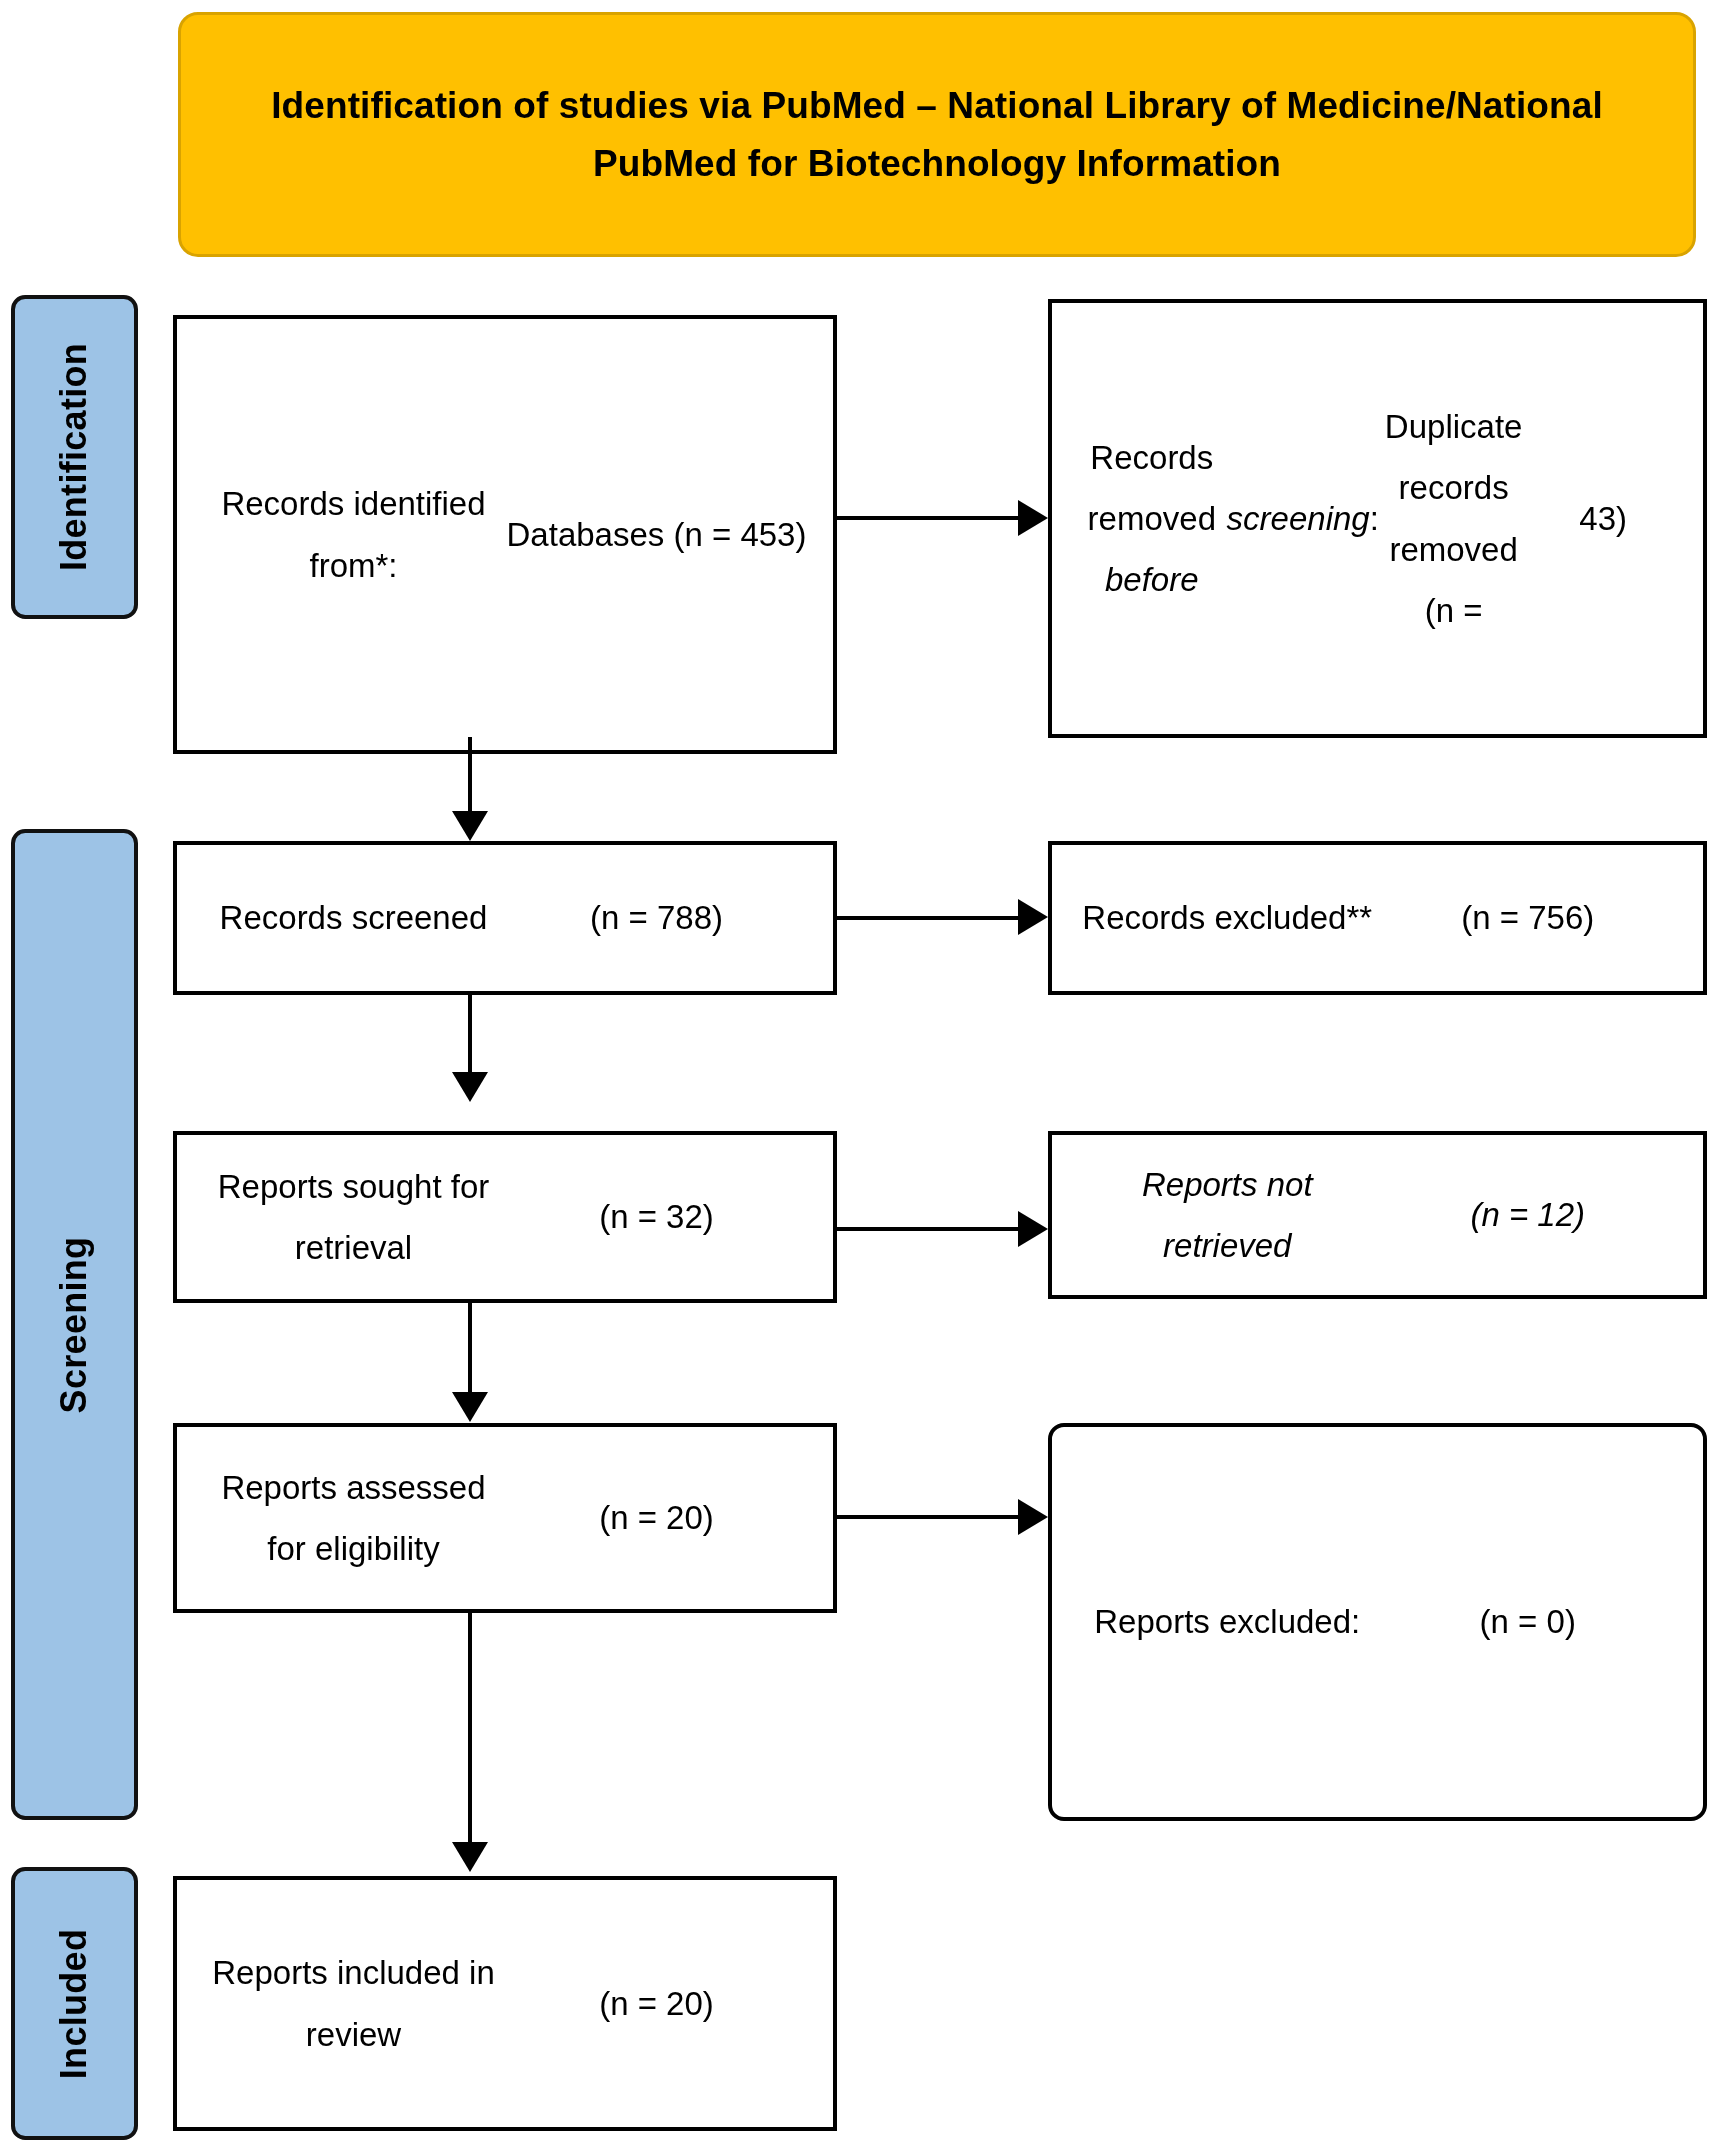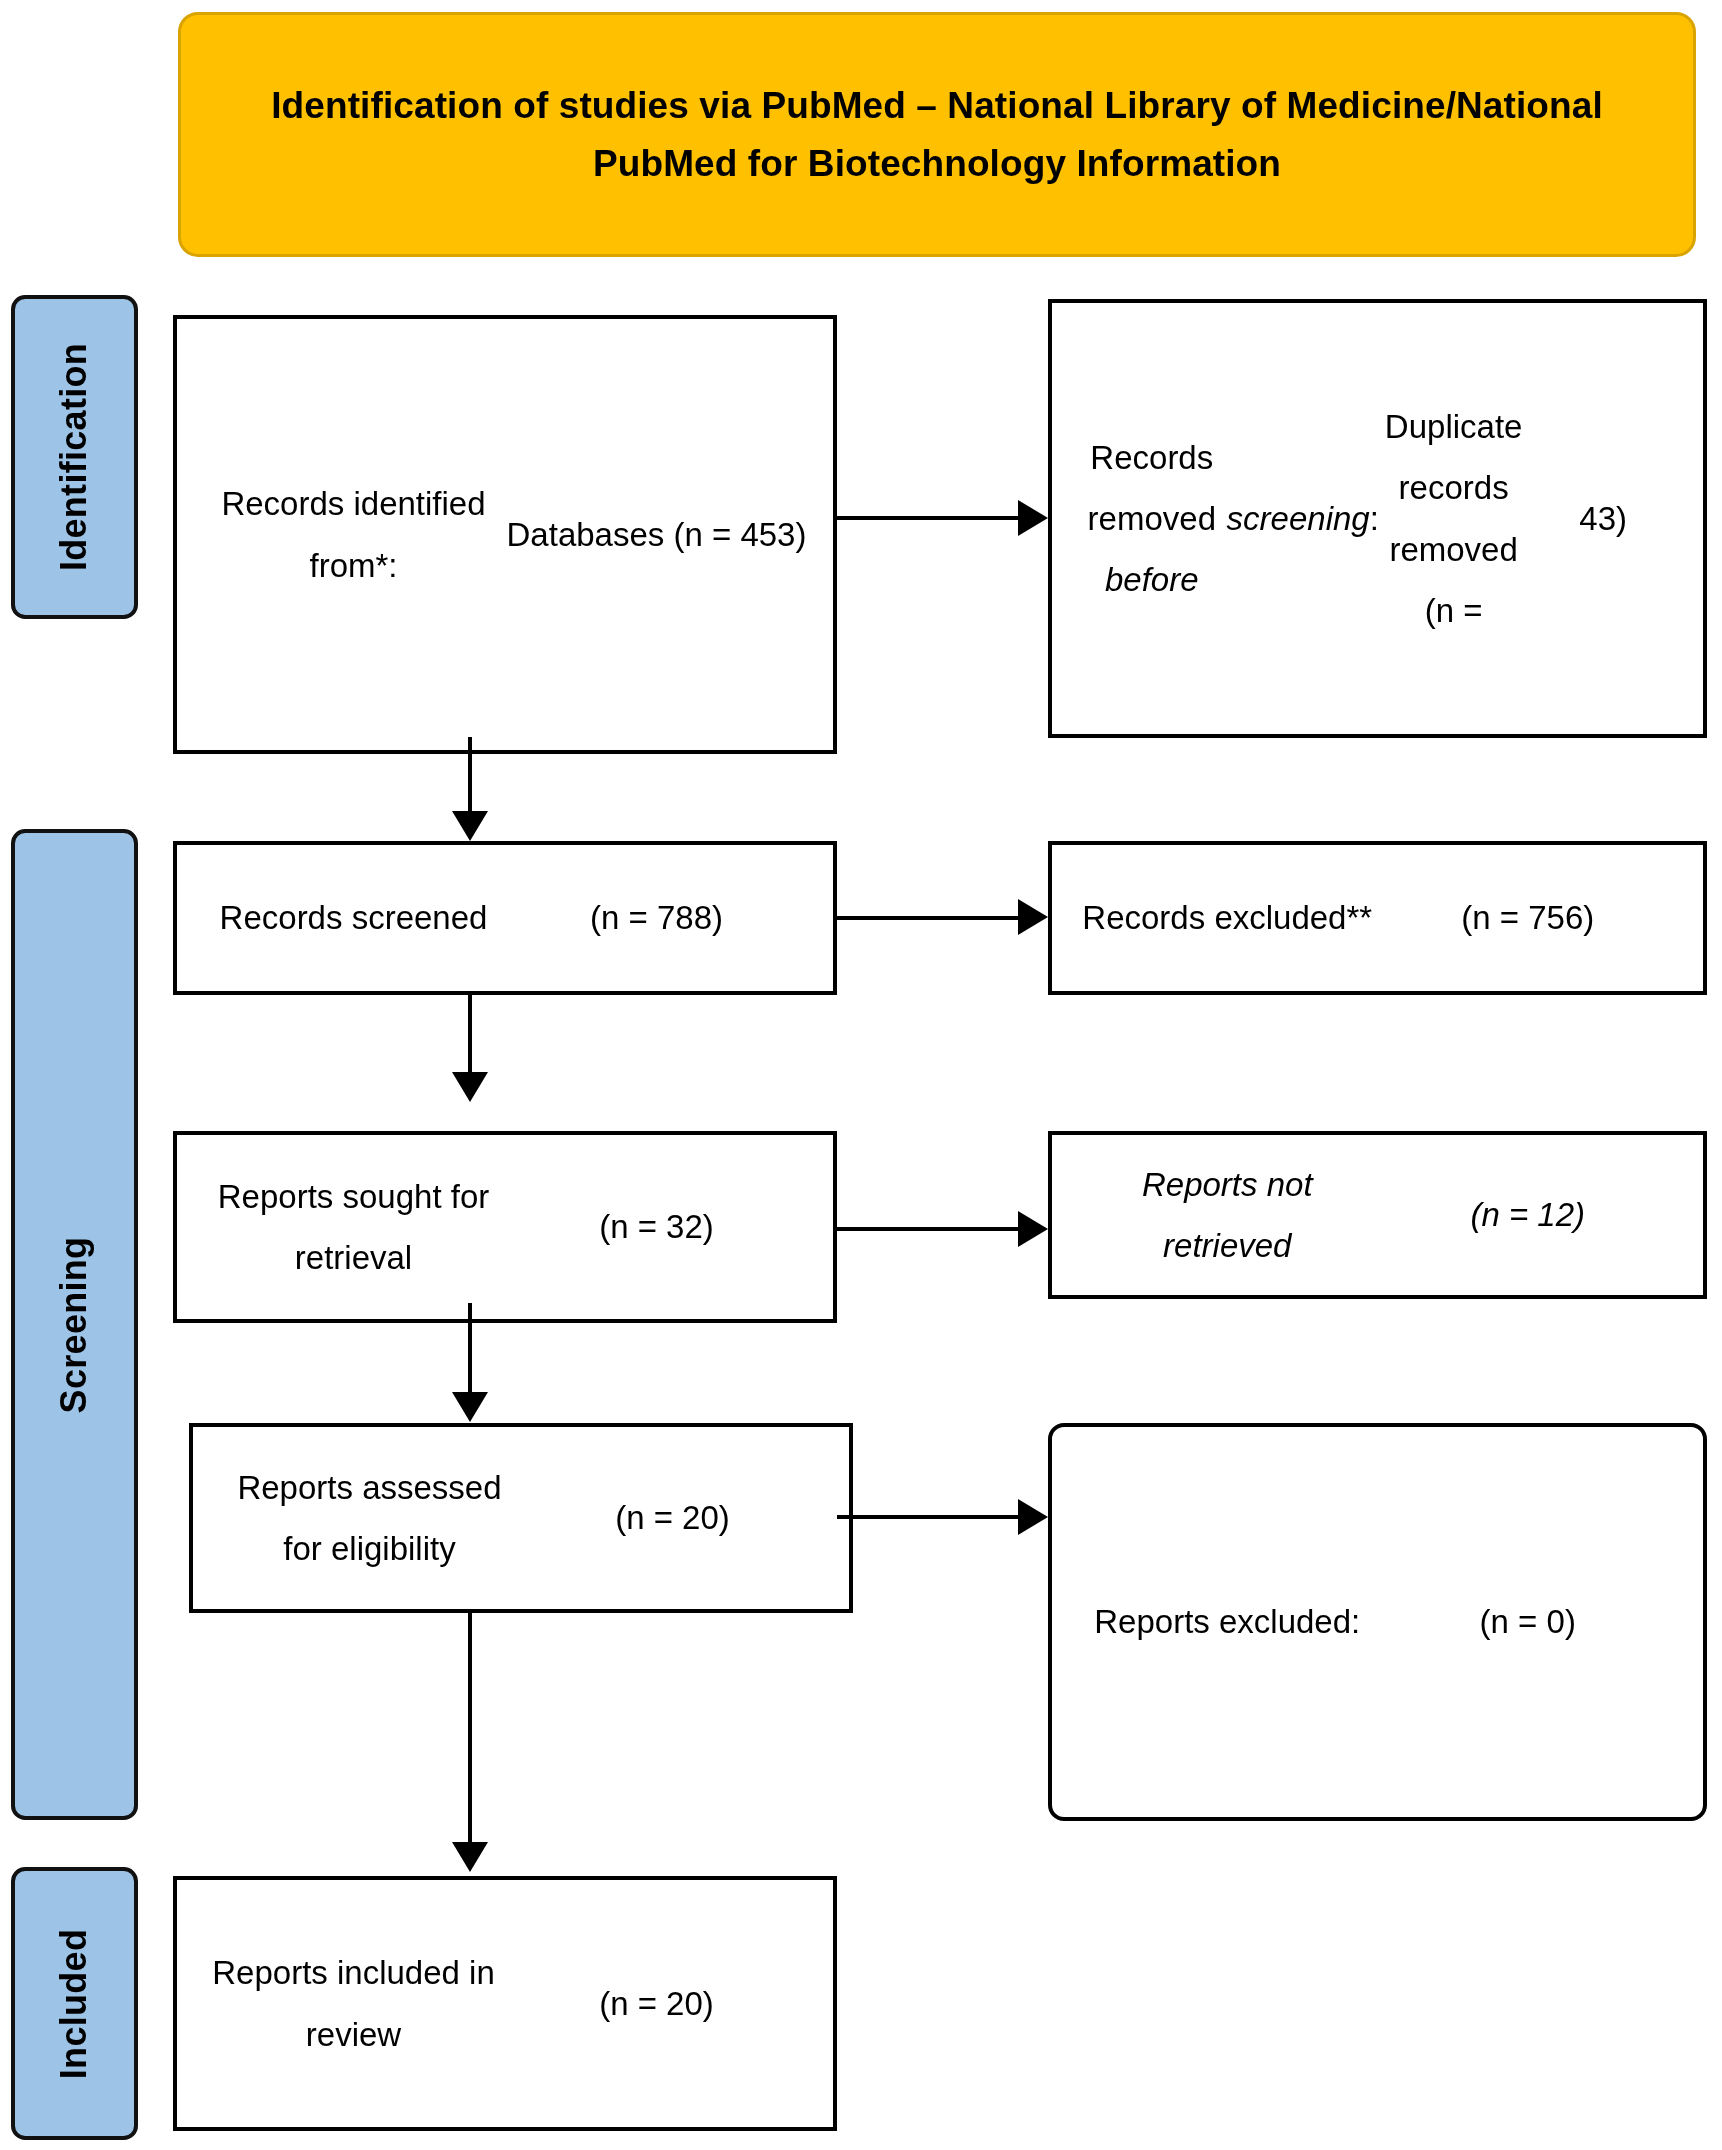--- a/index.html
+++ b/index.html
@@ -84,23 +84,23 @@
   .flow-box .line { display: block; width: 100%; }
   .flow-box .line em { font-style: italic; }
 
   .col-left  { left: 173px;  width: 664px; }
   .col-right { left: 1048px; width: 659px; }
 
   #box-identified     { top: 299px;  height: 439px; margin-top: 16px; }
   #box-removed        { top: 299px;  height: 439px; }
   #box-screened       { top: 841px; height: 154px; }
   #box-excluded       { top: 841px; height: 154px; }
-  #box-sought         { top: 1131px; height: 192px; }
+  #box-sought         { top: 1131px; height: 172px; }
   #box-not-retrieved  { top: 1131px; height: 168px; font-style: italic; }
-  #box-assessed       { top: 1423px; height: 190px; margin-left: 16px; }
+  #box-assessed       { top: 1423px; height: 190px; }
   #box-reports-excl   { top: 1423px; height: 398px; border-radius: 16px; }
   #box-included       { top: 1876px; height: 255px; }
 
   
   .conn {
     position: absolute;
   }
   .conn-v-line {
     position: absolute;
     width: 4.1px;

